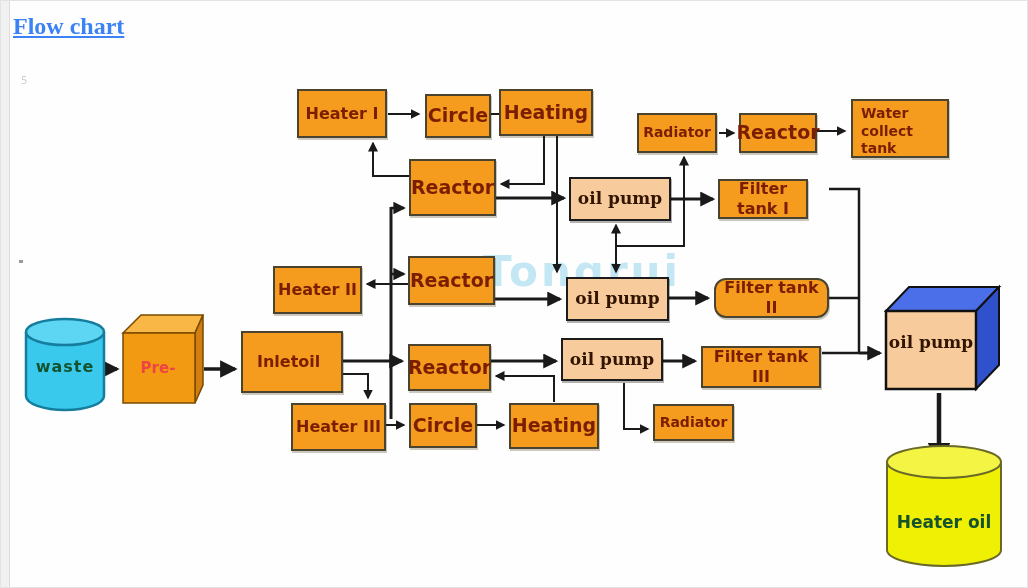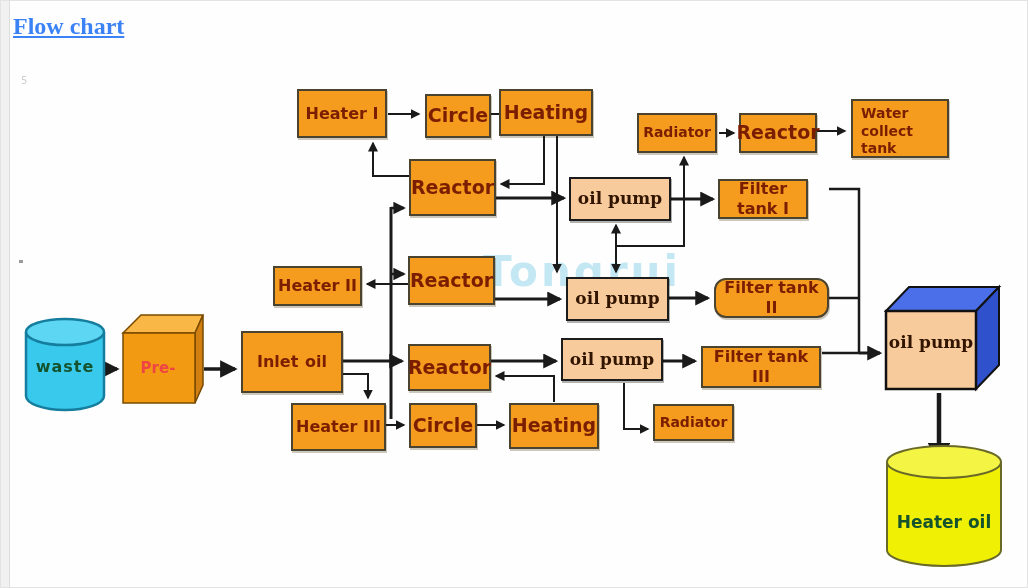--- a/index.html
+++ b/index.html
@@ -12,21 +12,21 @@
           color:#c3e7f3;letter-spacing:3px;font-family:"DejaVu Sans",sans-serif;}
   #wires{position:absolute;left:0;top:0;z-index:2;}
   .node{position:absolute;display:flex;align-items:center;justify-content:center;
         box-sizing:border-box;z-index:3;text-align:center;line-height:1.25;}
   .orange{background:#f59c1f;border:2px solid #4a4330;color:#7b1e00;font-weight:bold;font-size:19px;
           box-shadow:1px 2px 0 rgba(60,40,0,.25);}
   .peach{background:#f8cb9c;border:2px solid #1c1c1c;color:#321500;font-weight:bold;font-size:17px;
          font-family:"DejaVu Serif",serif;box-shadow:1px 2px 0 rgba(0,0,0,.3);}
   .shape{position:absolute;z-index:3;}
   .shape-label{position:absolute;left:0;width:100%;text-align:center;font-weight:bold;color:#14532d;}
-  .split{justify-content:space-between;padding:0 14px;}
+  .split{justify-content:flex-start;padding:0 14px;}
   .wrapbox{padding:4px 8px;justify-content:flex-start;align-items:flex-start;text-align:left;font-size:14px;}
   .artifact-dot{position:absolute;left:18px;top:259px;width:4px;height:3px;background:#9a9a9a;z-index:1;}
   .artifact-tick{position:absolute;left:20px;top:74px;color:#cfcfcf;font-size:10px;z-index:1;}
 </style>
 </head>
 <body>
 
 <div id="canvas">
   <div id="left-margin"></div>
   <div class="artifact-tick">5</div>
@@ -126,21 +126,21 @@
   <div class="node orange" style="left:738px;top:112px;width:78px;height:40px;">
       <span>Reactor</span>
     </div>
   <div class="node orange wrapbox" style="left:850px;top:98px;width:98px;height:59px;">
       <span>Water collect tank</span>
     </div>
   <div class="node orange" style="left:717px;top:178px;width:90px;height:40px;font-size:16px;">
       <span>Filter tank I</span>
     </div>
 
-  <div class="node orange" style="left:272px;top:265px;width:89px;height:40px;font-size:16px;">
+  <div class="node orange" style="left:272px;top:265px;width:89px;height:48px;font-size:16px;">
       <span>Heater II</span>
     </div>
   <div class="node orange" style="left:407px;top:255px;width:87px;height:49px;">
       <span>Reactor</span>
     </div>
   <div class="node peach" style="left:565px;top:276px;width:103px;height:44px;">
       <span>oil pump</span>
     </div>
   <div class="node orange" style="left:713px;top:277px;width:115px;height:40px;font-size:16px;border-radius:12px;">
       <span>Filter tank II</span>

